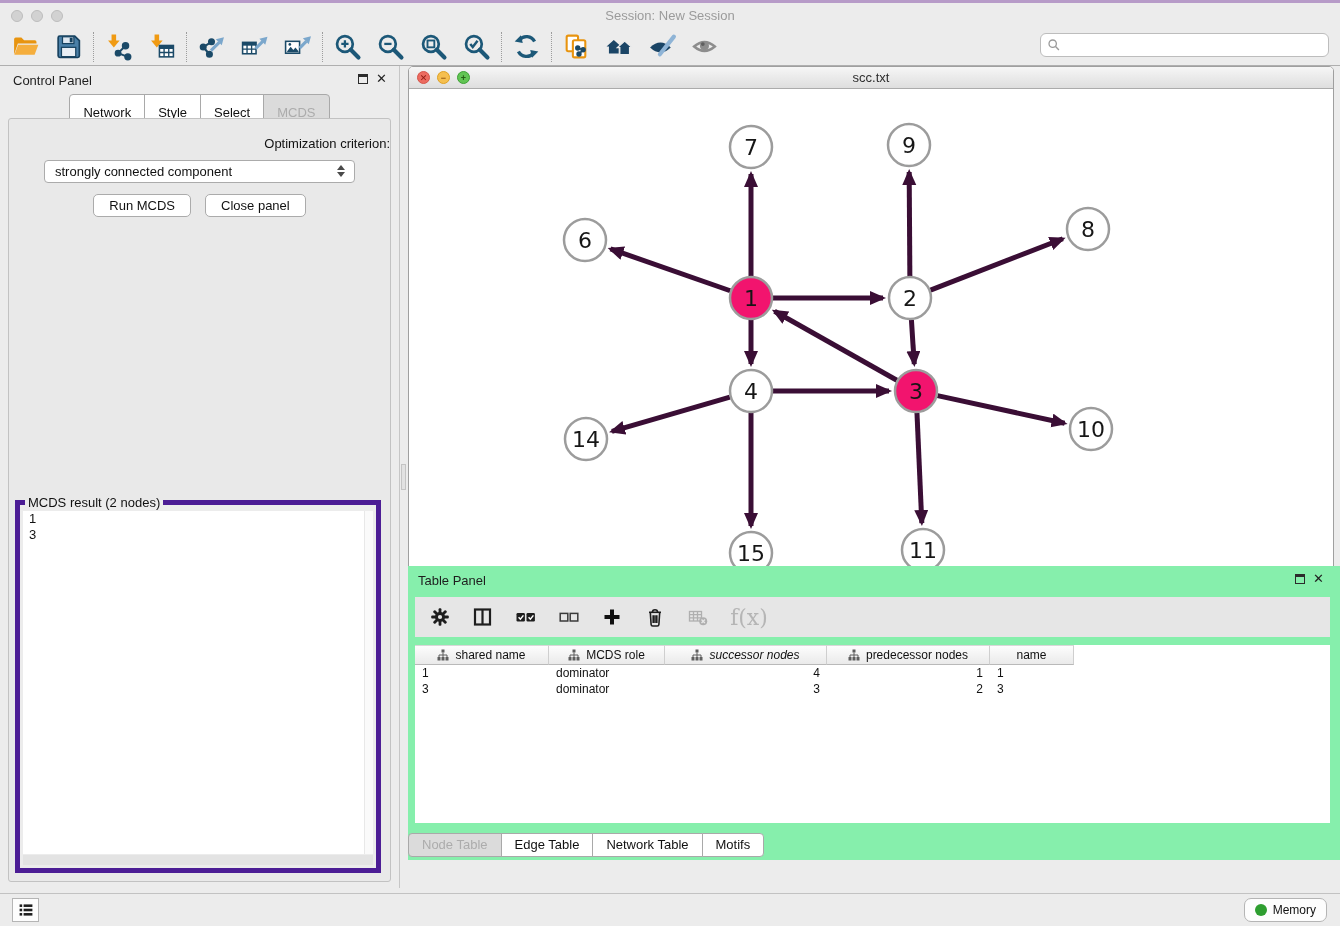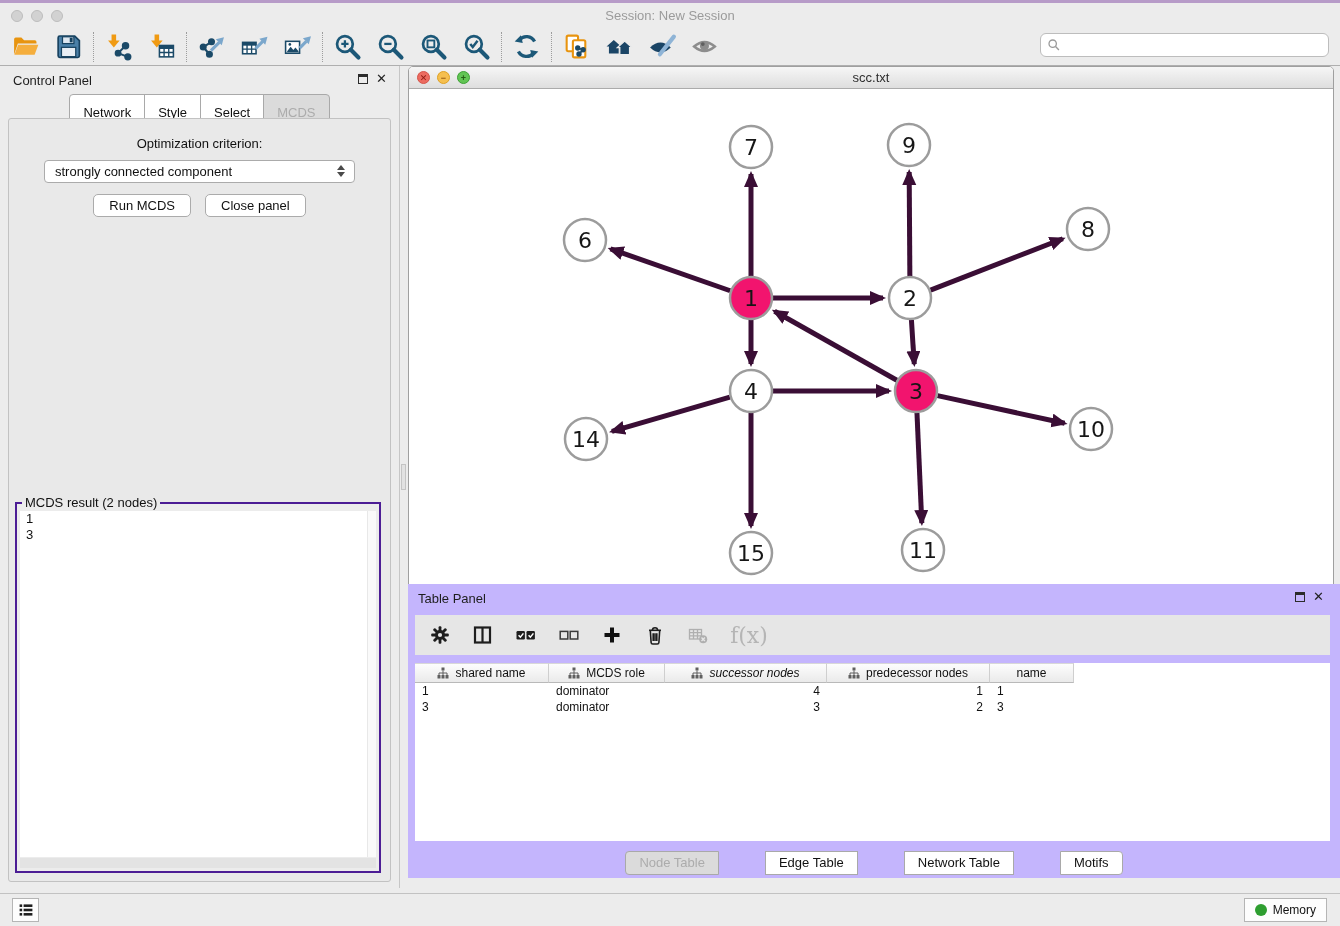--- a/index.html
+++ b/index.html
@@ -28,29 +28,29 @@
   .panel-header .ph-title { position:absolute; left:13px; top:7px; font-size:13px; color:#1E1E1E; }
   .ph-icons { position:absolute; right:12px; top:8px; display:flex; gap:8px; align-items:center; }
   .float-box { width:10px; height:10px; border:1.5px solid #2B2B2B; border-top-width:3px; }
   .close-x { font-size:13px; font-weight:bold; color:#1E1E1E; line-height:10px; }
   .seg-tabs { display:flex; justify-content:center; }
   .seg-tabs .seg { font-size:13px; color:#111; background:#fff; border:1px solid #A9A9A9; margin-left:-1px; padding:10px 13px; line-height:16px; cursor:default; }
   .seg-tabs .seg:first-child { border-radius:4px 0 0 4px; margin-left:0; }
   .seg-tabs .seg:last-child { border-radius:0 4px 4px 0; }
   .seg-tabs .seg.active { background:#DBDBDB; color:#ACACAC; }
   .cp-body { position:absolute; left:8px; top:52px; right:8px; bottom:6px; background:#E9E9E9; border:1px solid #C2C2C2; border-radius:3px; }
-  .opt-label { text-align:center; margin-top:17px; font-size:13px; color:#111; }
+  .opt-label { text-align:right; margin-top:17px; font-size:13px; color:#111; }
   .opt-select { position:relative; margin:9px 35px 0 35px; height:23px; background:#fff; border:1px solid #ABABAB; border-radius:4px; font-size:13px; color:#111; line-height:21px; padding-left:10px; cursor:default; }
   .spinner { position:absolute; right:9px; top:4px; display:flex; flex-direction:column; gap:2px; }
   .spinner i { width:0; height:0; border-left:4px solid transparent; border-right:4px solid transparent; }
   .spinner .up { border-bottom:5px solid #4A4A4A; }
   .spinner .dn { border-top:5px solid #4A4A4A; }
   .cp-buttons { display:flex; justify-content:center; gap:14px; margin-top:11px; }
   .btn { background:#fff; border:1px solid #ABABAB; border-radius:5px; font-size:13px; color:#111; padding:3px 15px; cursor:default; font-family:inherit; }
-  .result-fieldset { position:absolute; left:6px; right:9px; top:376px; bottom:8px; border:2px solid #4c1d95; background:#ECECEC; }
+  .result-fieldset { position:absolute; left:6px; right:9px; top:376px; bottom:8px; border:5px solid #4c1d95; background:#ECECEC; }
   .result-fieldset legend { font-size:13px; color:#111; margin-left:5px; padding:0 3px; }
   .result-area { position:absolute; left:3px; right:3px; top:1px; bottom:14px; background:#fff; overflow:hidden; }
   .result-line { font-size:13px; color:#111; padding-left:6px; line-height:16px; }
   .vtrack { position:absolute; right:0; top:0; bottom:0; width:9px; background:#FAFAFA; border-left:1px solid #E8E8E8; }
   .htrack { position:absolute; left:3px; right:3px; bottom:3px; height:10px; background:#E3E3E3; }
 
   
   .v-divider { position:absolute; left:400px; top:66px; width:8px; height:822px; background:#ECECEC; }
   .v-divider .grip { position:absolute; left:1px; top:398px; width:5px; height:26px; background:#E2E2E2; border:1px solid #C4C4C4; }
   .h-grip { position:absolute; left:862px; top:590px; width:10px; height:5px; background:#E2E2E2; border:1px solid #C9C9C9; }
@@ -61,40 +61,40 @@
   .nw-title { text-align:center; line-height:22px; font-size:13px; color:#2E2E2E; }
   .traffic-doc { position:absolute; left:8px; top:4px; display:flex; gap:7px; }
   .traffic-doc span { width:13px; height:13px; border-radius:50%; font-size:9px; font-weight:bold; text-align:center; line-height:13px; cursor:default; }
   .tl-red { background:#EC6B60; border:1px solid #D5544A; color:#8E1A12; }
   .tl-yellow { background:#F5BF4F; border:1px solid #DFA123; color:#985B13; }
   .tl-green { background:#62C554; border:1px solid #3DA135; color:#255F14; }
   .nw-canvas { position:relative; width:100%; height:502px; background:#fff; }
   .nw-canvas svg { position:absolute; left:0; top:0; }
 
   
-  .table-panel { position:absolute; left:408px; top:584px; width:932px; height:294px; background:#c4b5fd; }
+  .table-panel { position:absolute; left:408px; top:566px; width:932px; height:294px; background:#86efac; }
   .tp-toolbar { position:absolute; left:7px; right:10px; top:31px; height:40px; background:#E6E6E6; display:flex; align-items:center; padding-left:13px; gap:19px; }
   .tp-tbtn { background:none; border:none; display:flex; align-items:center; justify-content:center; width:24px; height:26px; cursor:default; }
   .tp-tbtn svg { width:22px; height:22px; }
   .fx { font-family:"DejaVu Serif","Liberation Serif",serif; font-size:22px; color:#B5B5B5; }
   .tp-table { position:absolute; left:7px; right:10px; top:79px; height:178px; background:#fff; overflow:hidden; }
   .thead { display:flex; height:20px; }
   .th { display:flex; align-items:center; justify-content:center; gap:6px; background:linear-gradient(#FDFDFD,#EAEAEA); border-bottom:1px solid #B9B9B9; border-top:1px solid #D8D8D8; border-right:1px solid #CFCFCF; font-size:12px; color:#111; flex:none; }
   .th svg { width:12px; height:12px; flex:none; }
   .trow { display:flex; height:16px; align-items:center; }
   .td { font-size:12px; color:#111; flex:none; padding:0 7px; white-space:nowrap; overflow:hidden; }
   .td.right { text-align:right; }
-  .tp-tabs { position:absolute; left:0; right:0; bottom:3px; display:flex; justify-content:center;gap:47px; }
+  .tp-tabs { position:absolute; left:0; right:0; bottom:3px; display:flex; justify-content:flex-start; }
   .tp-tabs .seg { font-size:13px; padding:3px 13px; }
 
   
   .statusbar { position:absolute; left:0; top:893px; width:100%; height:33px; background:#ECECEC; border-top:1px solid #C2C2C2; }
   .sb-left-btn { position:absolute; left:12px; top:4px; width:27px; height:24px; background:#FDFDFD; border:1px solid #B5B5B5; display:flex; align-items:center; justify-content:center; }
   .sb-left-btn svg { width:18px; height:16px; }
-  .memory-btn { position:absolute; right:13px; top:4px; height:24px; background:#FDFDFD; border:1px solid #B5B5B5; border-radius:0; display:flex; align-items:center; gap:6px; padding:0 10px; font-size:12px; color:#111; cursor:default; }
+  .memory-btn { position:absolute; right:13px; top:4px; height:24px; background:#FDFDFD; border:1px solid #B5B5B5; border-radius:7px; display:flex; align-items:center; gap:6px; padding:0 10px; font-size:12px; color:#111; cursor:default; }
   .memory-dot { width:12px; height:12px; border-radius:50%; background:#2E9E30; }
 </style>
 </head>
 <body>
 
 <div id="app">
 
   <div class="top-strip"></div>
 
   <div class="titlebar">

